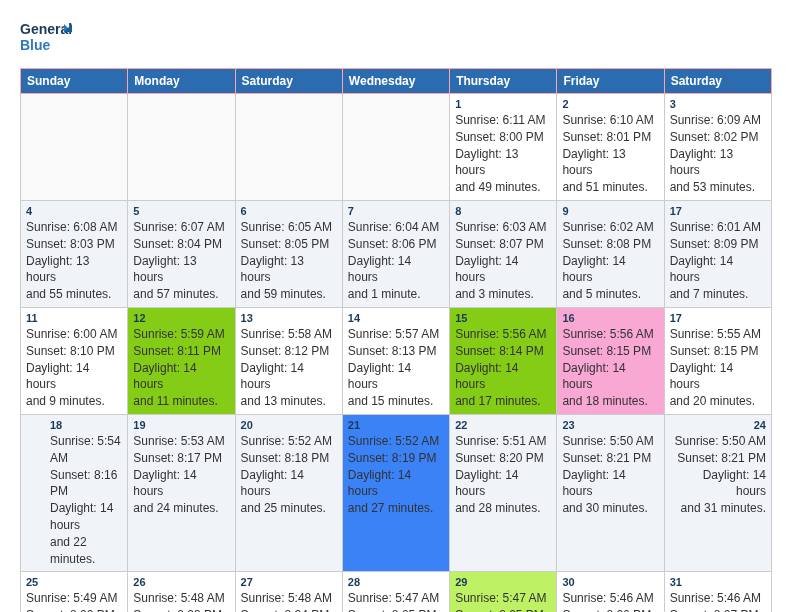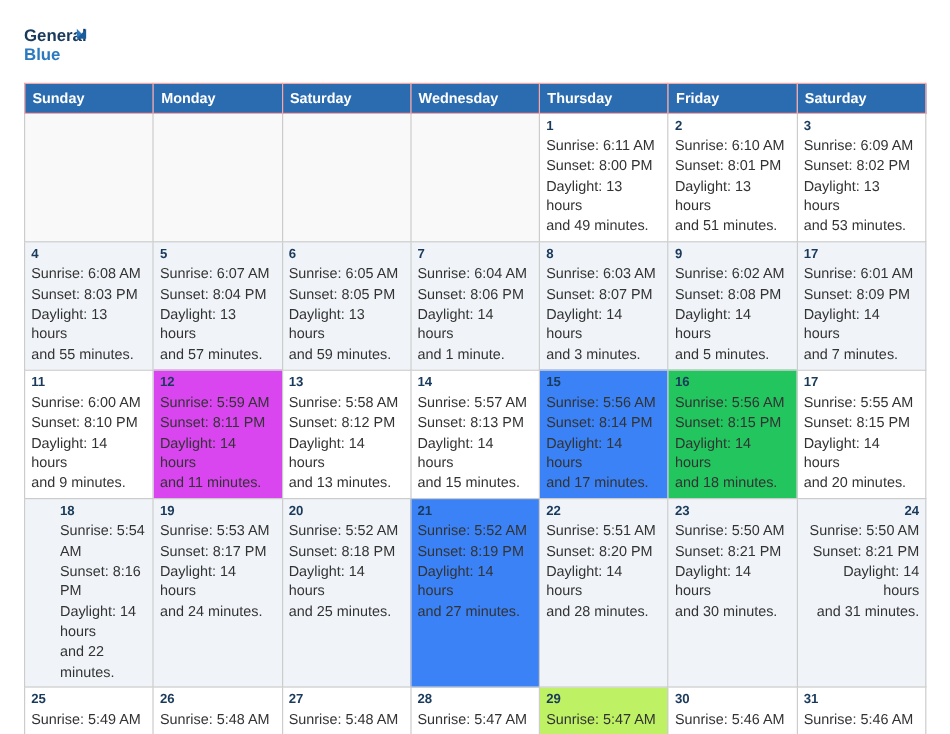--- a/index.html
+++ b/index.html
@@ -170,37 +170,37 @@
           <td style="background: rgb(240, 244, 248);">
             <span class="day-num">17</span>
             <div class="day-info">Sunrise: 6:01 AM<br>Sunset: 8:09 PM<br>Daylight: 14 hours<br>and 7 minutes.</div>
           </td>
         </tr>
         <tr>
           <td style="background: rgb(255, 255, 255);">
             <span class="day-num">11</span>
             <div class="day-info">Sunrise: 6:00 AM<br>Sunset: 8:10 PM<br>Daylight: 14 hours<br>and 9 minutes.</div>
           </td>
-          <td style="background: #d946ef;">
+          <td style="background: #84cc16;">
             <span class="day-num">12</span>
             <div class="day-info">Sunrise: 5:59 AM<br>Sunset: 8:11 PM<br>Daylight: 14 hours<br>and 11 minutes.</div>
           </td>
           <td style="background: rgb(255, 255, 255);">
             <span class="day-num">13</span>
             <div class="day-info">Sunrise: 5:58 AM<br>Sunset: 8:12 PM<br>Daylight: 14 hours<br>and 13 minutes.</div>
           </td>
           <td style="background: rgb(255, 255, 255);">
             <span class="day-num">14</span>
             <div class="day-info">Sunrise: 5:57 AM<br>Sunset: 8:13 PM<br>Daylight: 14 hours<br>and 15 minutes.</div>
           </td>
-          <td style="background: #3b82f6;">
+          <td style="background: #84cc16;">
             <span class="day-num">15</span>
             <div class="day-info">Sunrise: 5:56 AM<br>Sunset: 8:14 PM<br>Daylight: 14 hours<br>and 17 minutes.</div>
           </td>
-          <td style="background: #22c55e;">
+          <td style="background: #f9a8d4;">
             <span class="day-num">16</span>
             <div class="day-info">Sunrise: 5:56 AM<br>Sunset: 8:15 PM<br>Daylight: 14 hours<br>and 18 minutes.</div>
           </td>
           <td style="background: rgb(255, 255, 255);">
             <span class="day-num">17</span>
             <div class="day-info">Sunrise: 5:55 AM<br>Sunset: 8:15 PM<br>Daylight: 14 hours<br>and 20 minutes.</div>
           </td>
         </tr>
         <tr>
           <td style="background: rgb(240, 244, 248); padding-left: 29px;">

